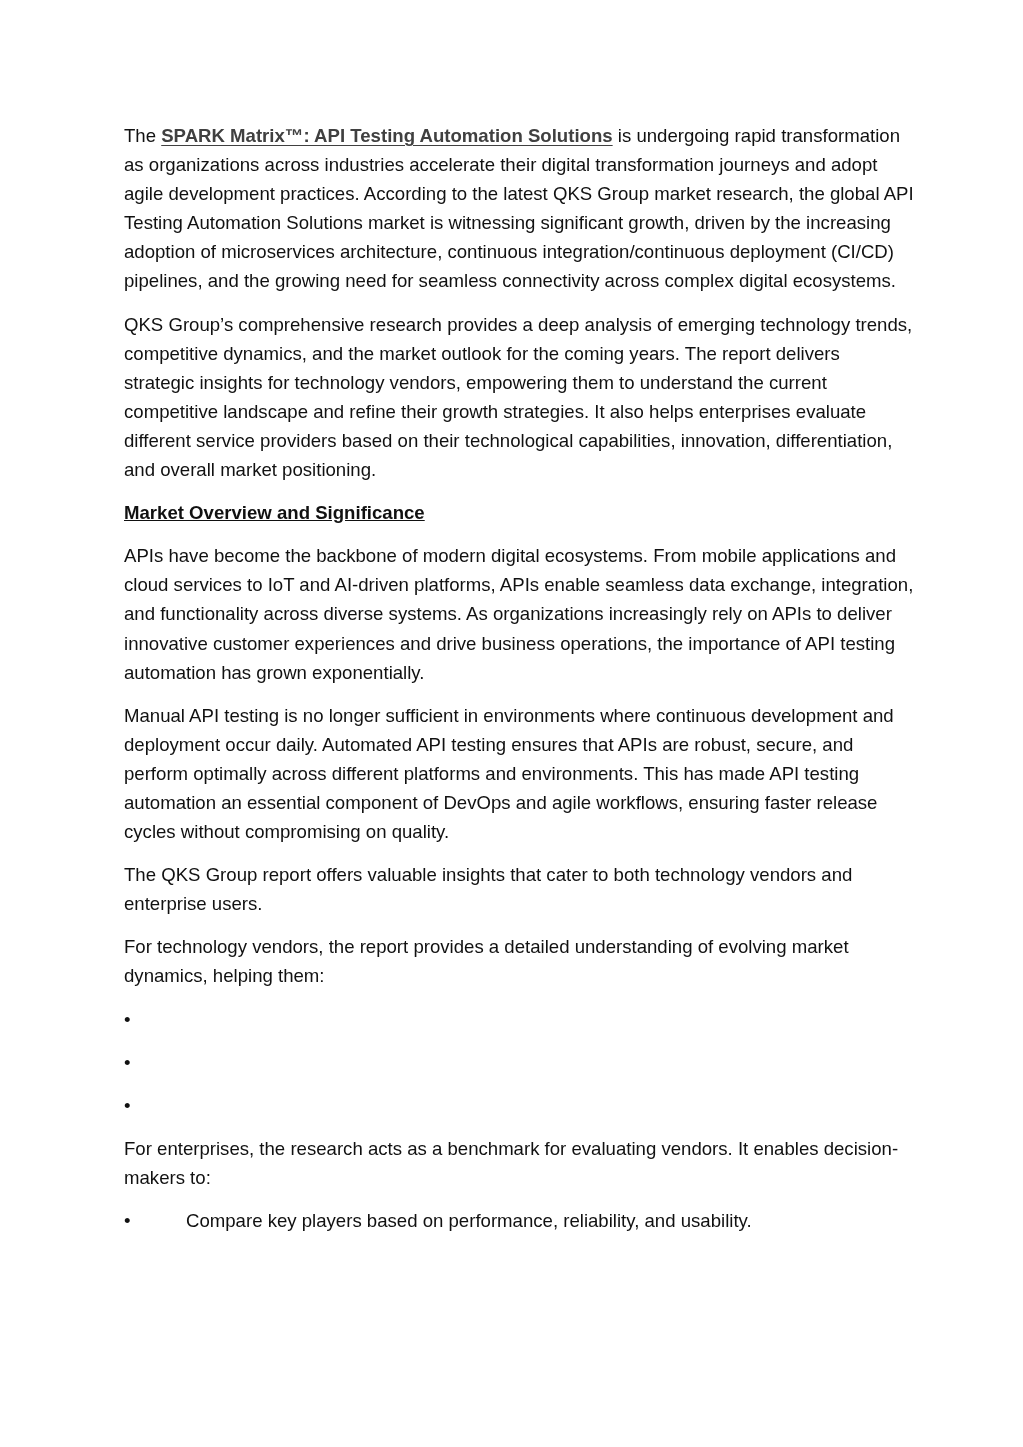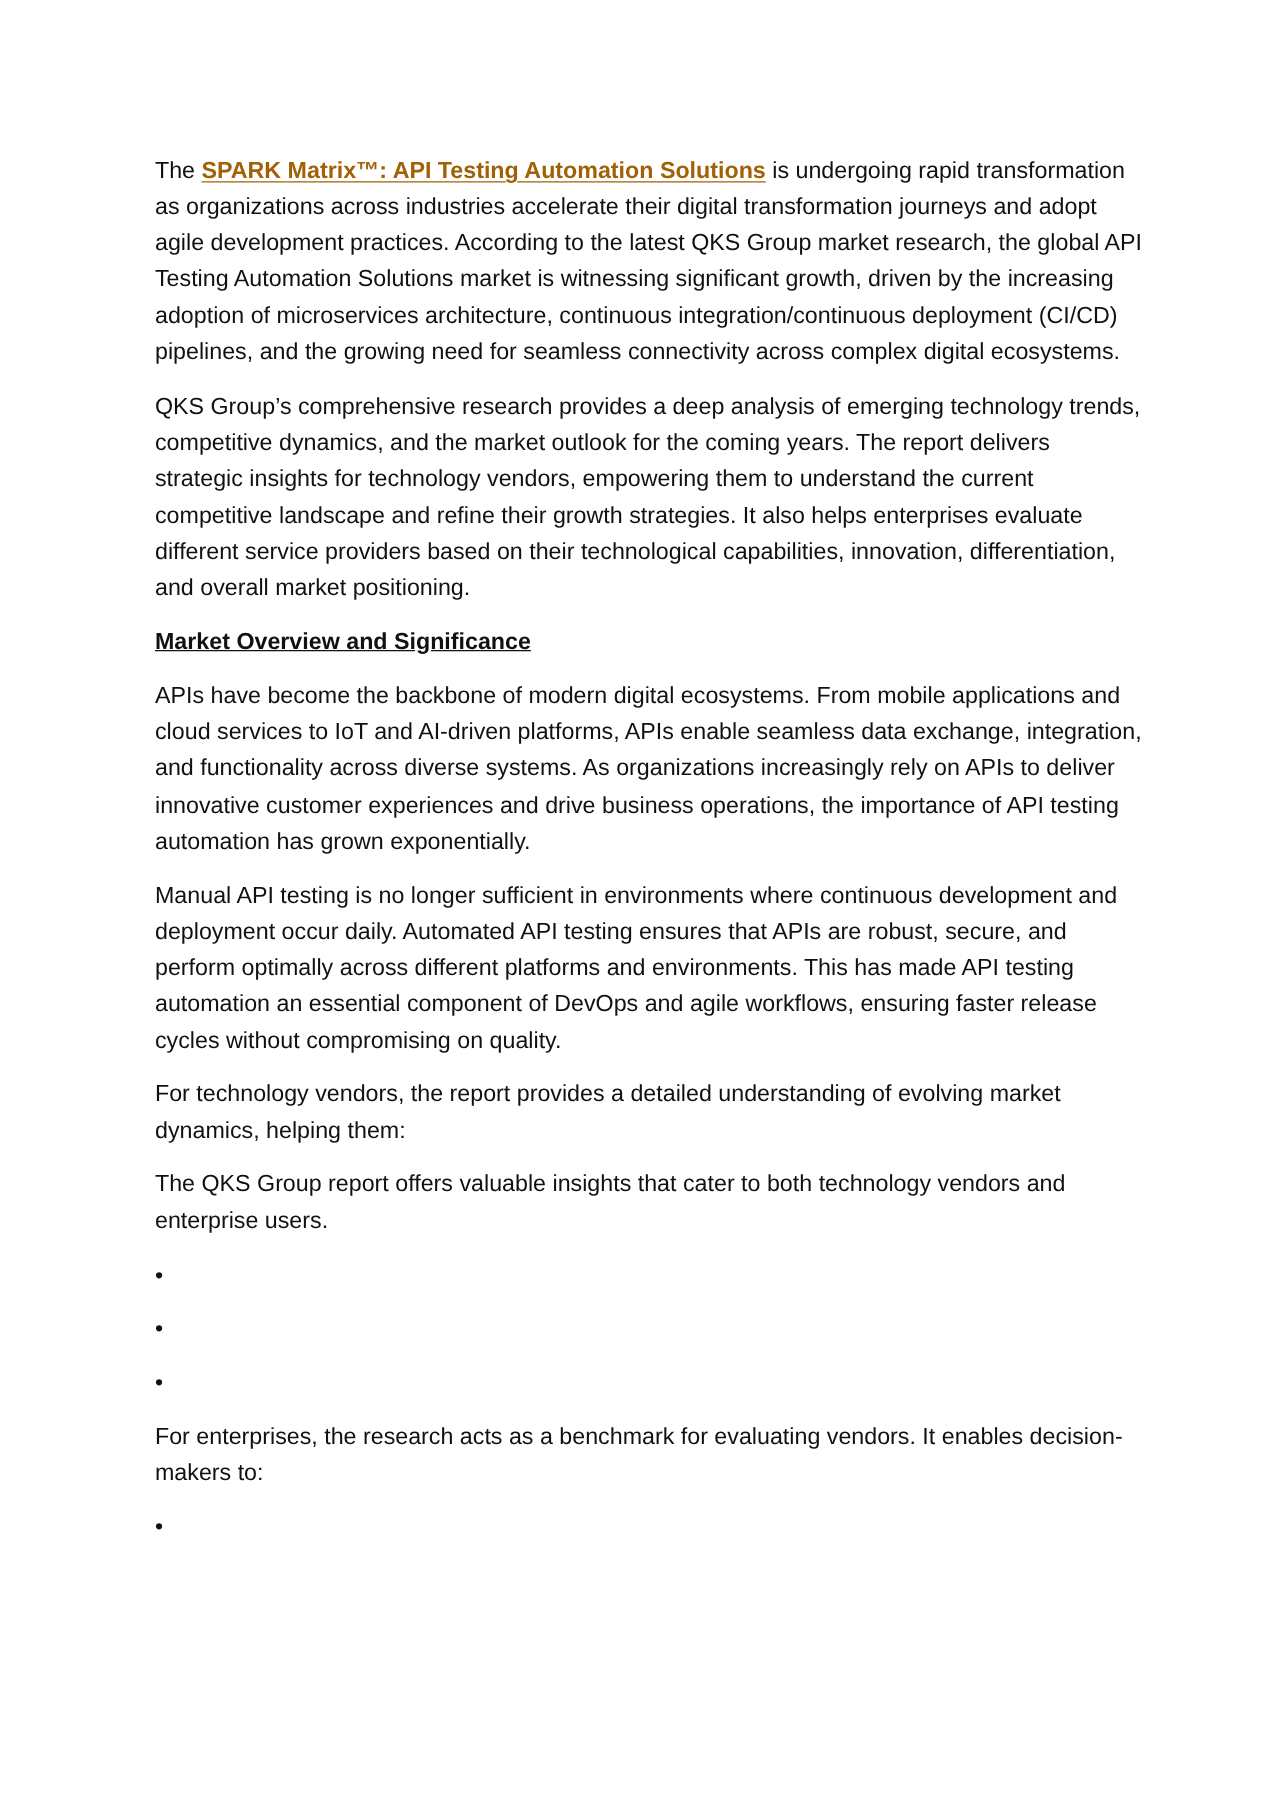--- a/index.html
+++ b/index.html
@@ -3,42 +3,43 @@
 <meta charset="utf-8">
 <style>
   html, body { margin: 0; padding: 0; background: #ffffff; }
   body { width: 1023px; height: 1447px; position: relative; overflow: hidden; }
   .page {
     position: absolute; left: 124px; top: 121px; width: 790px;
     font-family: "Liberation Sans", "DejaVu Sans", sans-serif;
     font-size: 18.6px; line-height: 29.1px; color: #111111;
   }
   p { margin: 0 0 14px 0; }
-  .link { color: #a16207; font-weight: bold; text-decoration: underline; text-underline-offset: 3px; cursor: pointer; }
+  .link { color: #404040; font-weight: bold; text-decoration: underline; text-underline-offset: 3px; cursor: pointer; }
   .heading { font-weight: bold; text-decoration: underline; }
   .bullet { display: flex; margin: 0 0 14px 0; }
   .bullet .dot { width: 62px; flex: none; }
 </style>
 </head>
 <body>
 
 <div class="page">
   <p><span>The </span><a class="link">SPARK Matrix™: API Testing Automation Solutions</a><span> is undergoing rapid transformation as organizations across industries accelerate their digital transformation journeys and adopt agile development practices. According to the latest QKS Group market research, the global API Testing Automation Solutions market is witnessing significant growth, driven by the increasing adoption of microservices architecture, continuous integration/continuous deployment (CI/CD) pipelines, and the growing need for seamless connectivity across complex digital ecosystems.</span></p>
   <p>QKS Group’s comprehensive research provides a deep analysis of emerging technology trends, competitive dynamics, and the market outlook for the coming years. The report delivers strategic insights for technology vendors, empowering them to understand the current competitive landscape and refine their growth strategies. It also helps enterprises evaluate different service providers based on their technological capabilities, innovation, differentiation, and overall market positioning.</p>
   <p class="heading">Market Overview and Significance</p>
   <p>APIs have become the backbone of modern digital ecosystems. From mobile applications and cloud services to IoT and AI-driven platforms, APIs enable seamless data exchange, integration, and functionality across diverse systems. As organizations increasingly rely on APIs to deliver innovative customer experiences and drive business operations, the importance of API testing automation has grown exponentially.</p>
   <p>Manual API testing is no longer sufficient in environments where continuous development and deployment occur daily. Automated API testing ensures that APIs are robust, secure, and perform optimally across different platforms and environments. This has made API testing automation an essential component of DevOps and agile workflows, ensuring faster release cycles without compromising on quality.</p>
+  <p>The QKS Group report offers valuable insights that cater to both technology vendors and enterprise users.</p>
   <p>For technology vendors, the report provides a detailed understanding of evolving market dynamics, helping them:</p>
-  <p>The QKS Group report offers valuable insights that cater to both technology vendors and enterprise users.</p>
   <div class="bullet">
       <span class="dot">•</span>
     </div>
   <div class="bullet">
       <span class="dot">•</span>
     </div>
   <div class="bullet">
       <span class="dot">•</span>
     </div>
   <p>For enterprises, the research acts as a benchmark for evaluating vendors. It enables decision-makers to:</p>
   <div class="bullet">
       <span class="dot">•</span>
+      <span>Compare key players based on performance, reliability, and usability.</span>
     </div>
 </div>
 
 </body></html>

